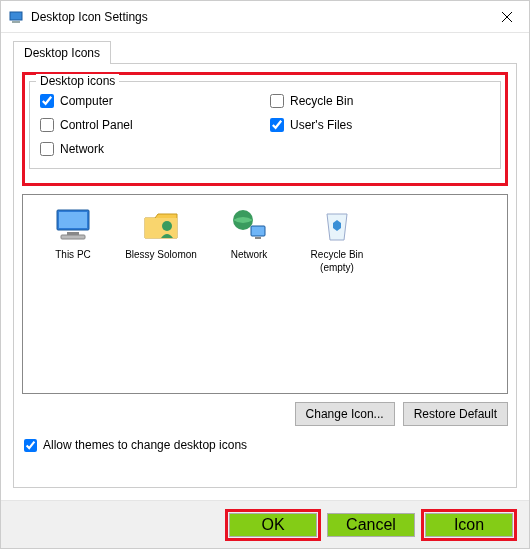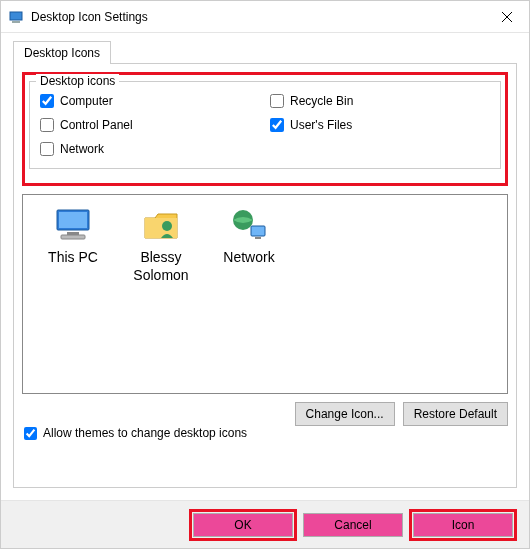--- a/index.html
+++ b/index.html
@@ -21,29 +21,29 @@
     .fieldset { border: 1px solid #ccc; margin: 2px 0 8px 0; padding: 8px 10px 12px 10px; position: relative; }
     .fieldset-legend { position: absolute; top: -8px; left: 6px; background: #fff; padding: 0 4px; font-size: 12px; }
     
     .check-grid { display: grid; grid-template-columns: 1fr 1fr; row-gap: 10px; column-gap: 10px; margin-top: 4px; }
     .check-row { display: flex; align-items: flex-start; gap: 6px; }
     .check-row input[type=checkbox] { width: 14px; height: 14px; cursor: pointer; }
     
     .preview-box { border: 1px solid #888; background: #fff; height: 200px; padding: 10px 6px; display: flex; gap: 0; align-items: flex-start; }
     .icon-item { width: 88px; text-align: center; cursor: pointer; }
     .icon-graphic { height: 42px; display: flex; align-items: center; justify-content: center; margin-bottom: 2px; }
-    .icon-label { font-size: 14px; line-height: 1.25; }
+    .icon-label { font-size: 10px; line-height: 1.25; }
     
     .btn-row { display: flex; justify-content: flex-end; gap: 8px; margin-top: 8px; }
     .btn { min-width: 95px; height: 24px; padding: 0 10px; border: 1px solid #adadad; background: #e1e1e1; font-size: 12px; cursor: pointer; }
     
-    .allow-themes { display: flex; align-items: center; gap: 6px; margin-top: 0; padding-left: 2px; }
+    .allow-themes { display: flex; align-items: center; gap: 6px; margin-top: 12px; padding-left: 2px; }
     
     .footer-btns { height: 48px; border-top: 1px solid #e5e5e5; display: flex; align-items: center; justify-content: flex-end; padding: 0 12px; gap: 6px; background: #f0f0f0; }
-    .footer-btn { width: 100px; height: 24px; border: 1px solid #adadad; background: #ec4899; font-size: 12px; cursor: pointer; }
+    .footer-btn { width: 88px; height: 24px; border: 1px solid #adadad; background: #84cc16; font-size: 16px; cursor: pointer; }
     .hl-wrap { border: 3px solid #e81123; padding: 1px; }
   </style>
 </head>
 <body>
 
 <div class="window">
 
   <div class="titlebar">
     <span class="titlebar-icon">
       <svg width="16" height="16" viewBox="0 0 16 16">
@@ -121,20 +121,29 @@
         <div class="icon-graphic">
           <svg width="40" height="36" viewBox="0 0 40 36">
             <circle cx="14" cy="12" r="10" fill="#3a9b5e"></circle>
             <path d="M4 12 Q14 6 24 12 Q14 18 4 12" fill="#5fc37e"></path>
             <rect x="22" y="18" width="14" height="10" rx="1" fill="#6fb5f7" stroke="#1a5a9e"></rect>
             <rect x="26" y="29" width="6" height="2" fill="#888"></rect>
           </svg>
         </div>
         <div class="icon-label">Network</div>
       </div>
+      <div class="icon-item">
+        <div class="icon-graphic">
+          <svg width="40" height="36" viewBox="0 0 40 36">
+            <path d="M10 6 L30 6 L27 32 L13 32 Z" fill="#e8f4fb" stroke="#9ac"></path>
+            <path d="M16 15 L20 12 L24 15 L24 20 L20 23 L16 20 Z" fill="#3a8fd6"></path>
+          </svg>
+        </div>
+        <div class="icon-label">Recycle Bin (empty)</div>
+      </div>
     </div>
 
     <div class="btn-row">
       <button class="btn">Change Icon...</button>
       <button class="btn">Restore Default</button>
     </div>
 
     <label class="allow-themes">
       <input type="checkbox" checked="" style="">
       <span>Allow themes to change desktop icons</span>

